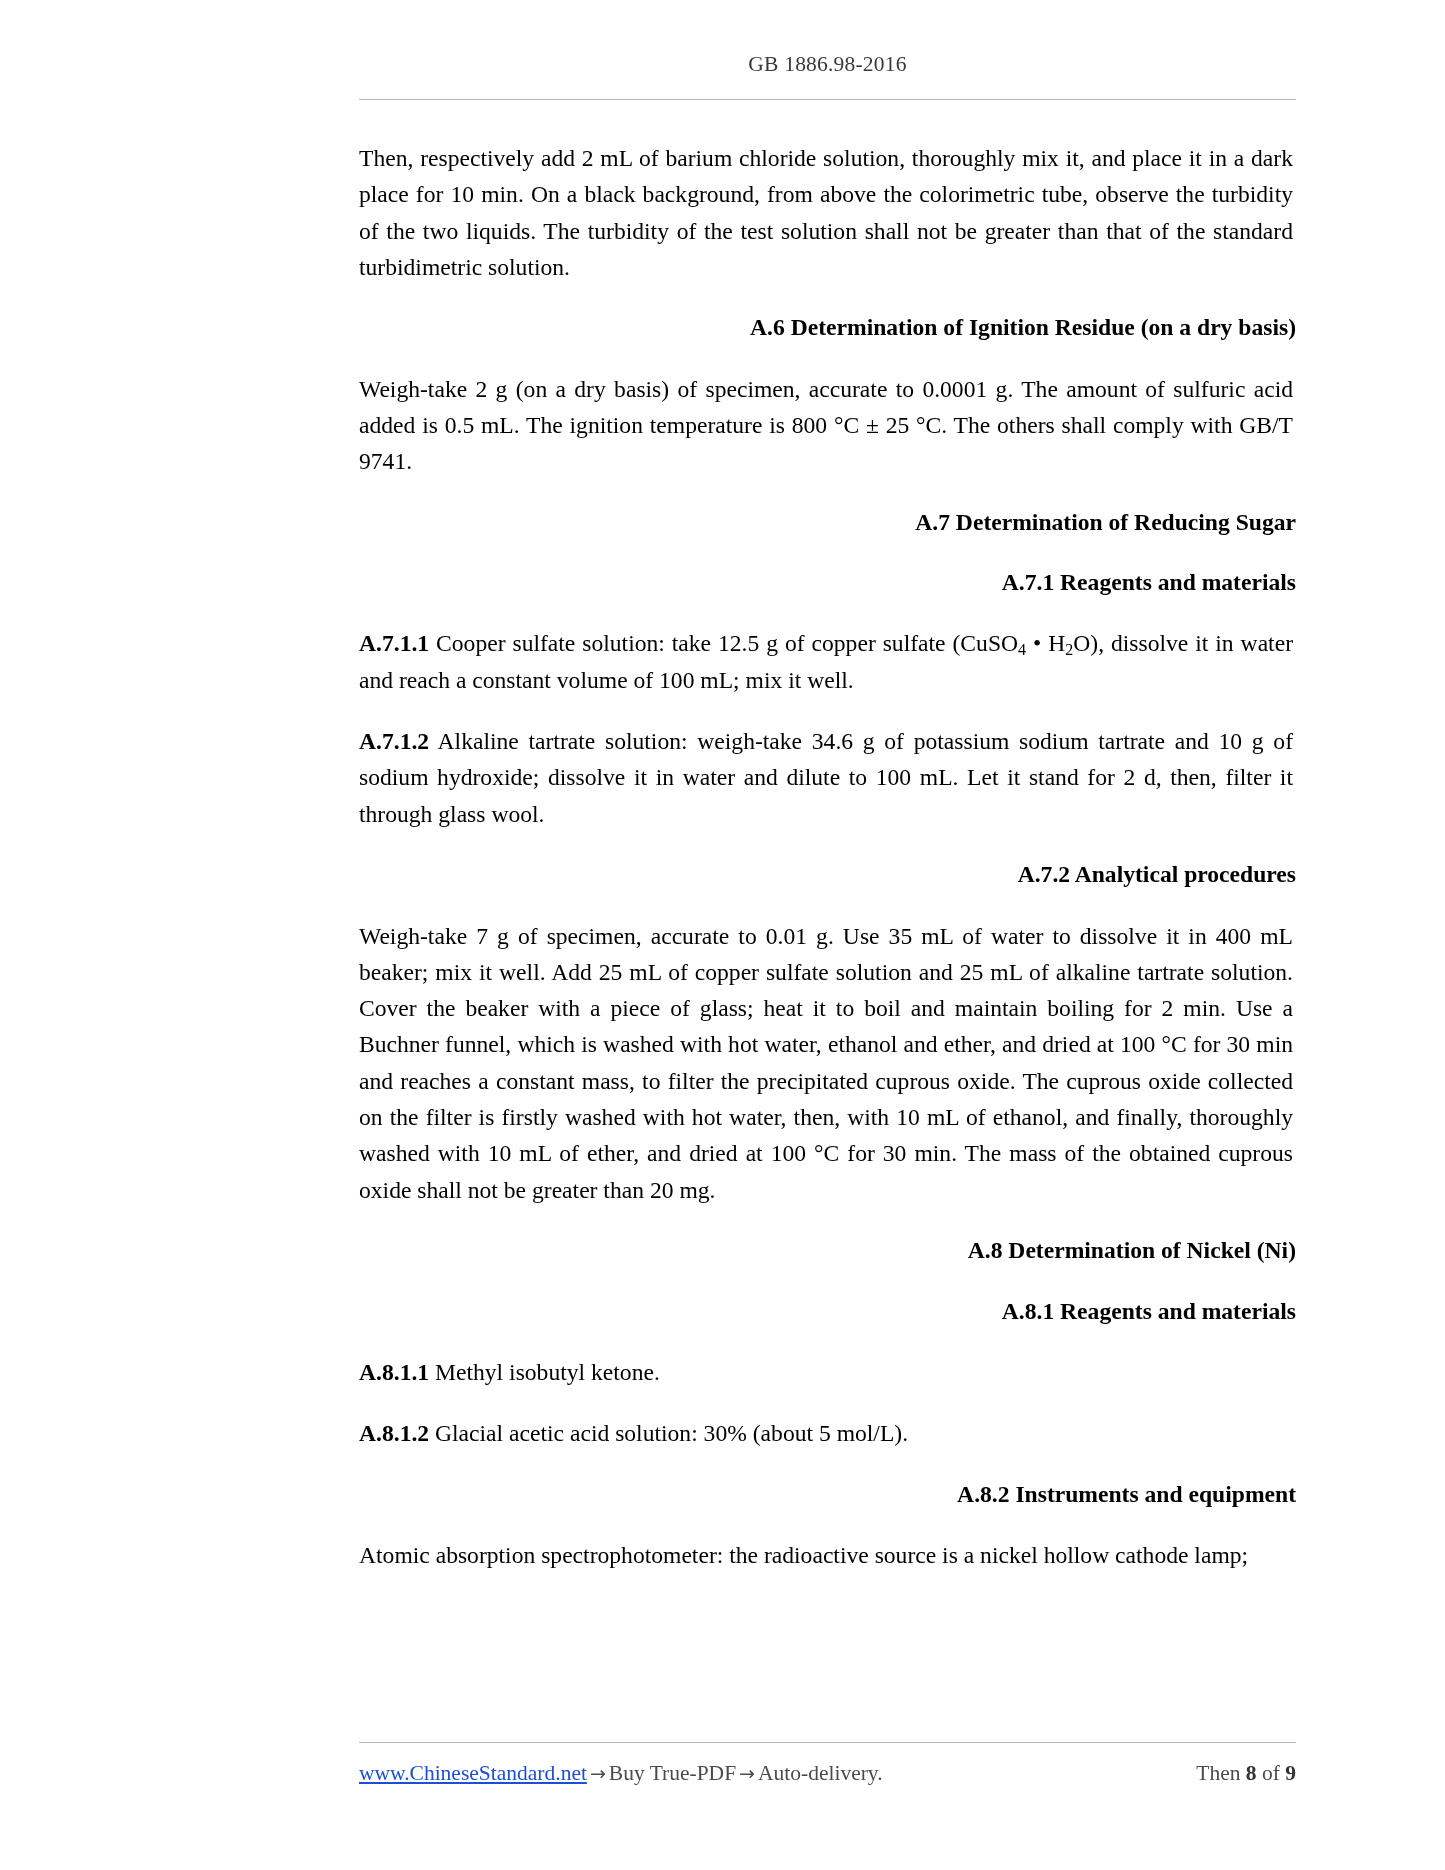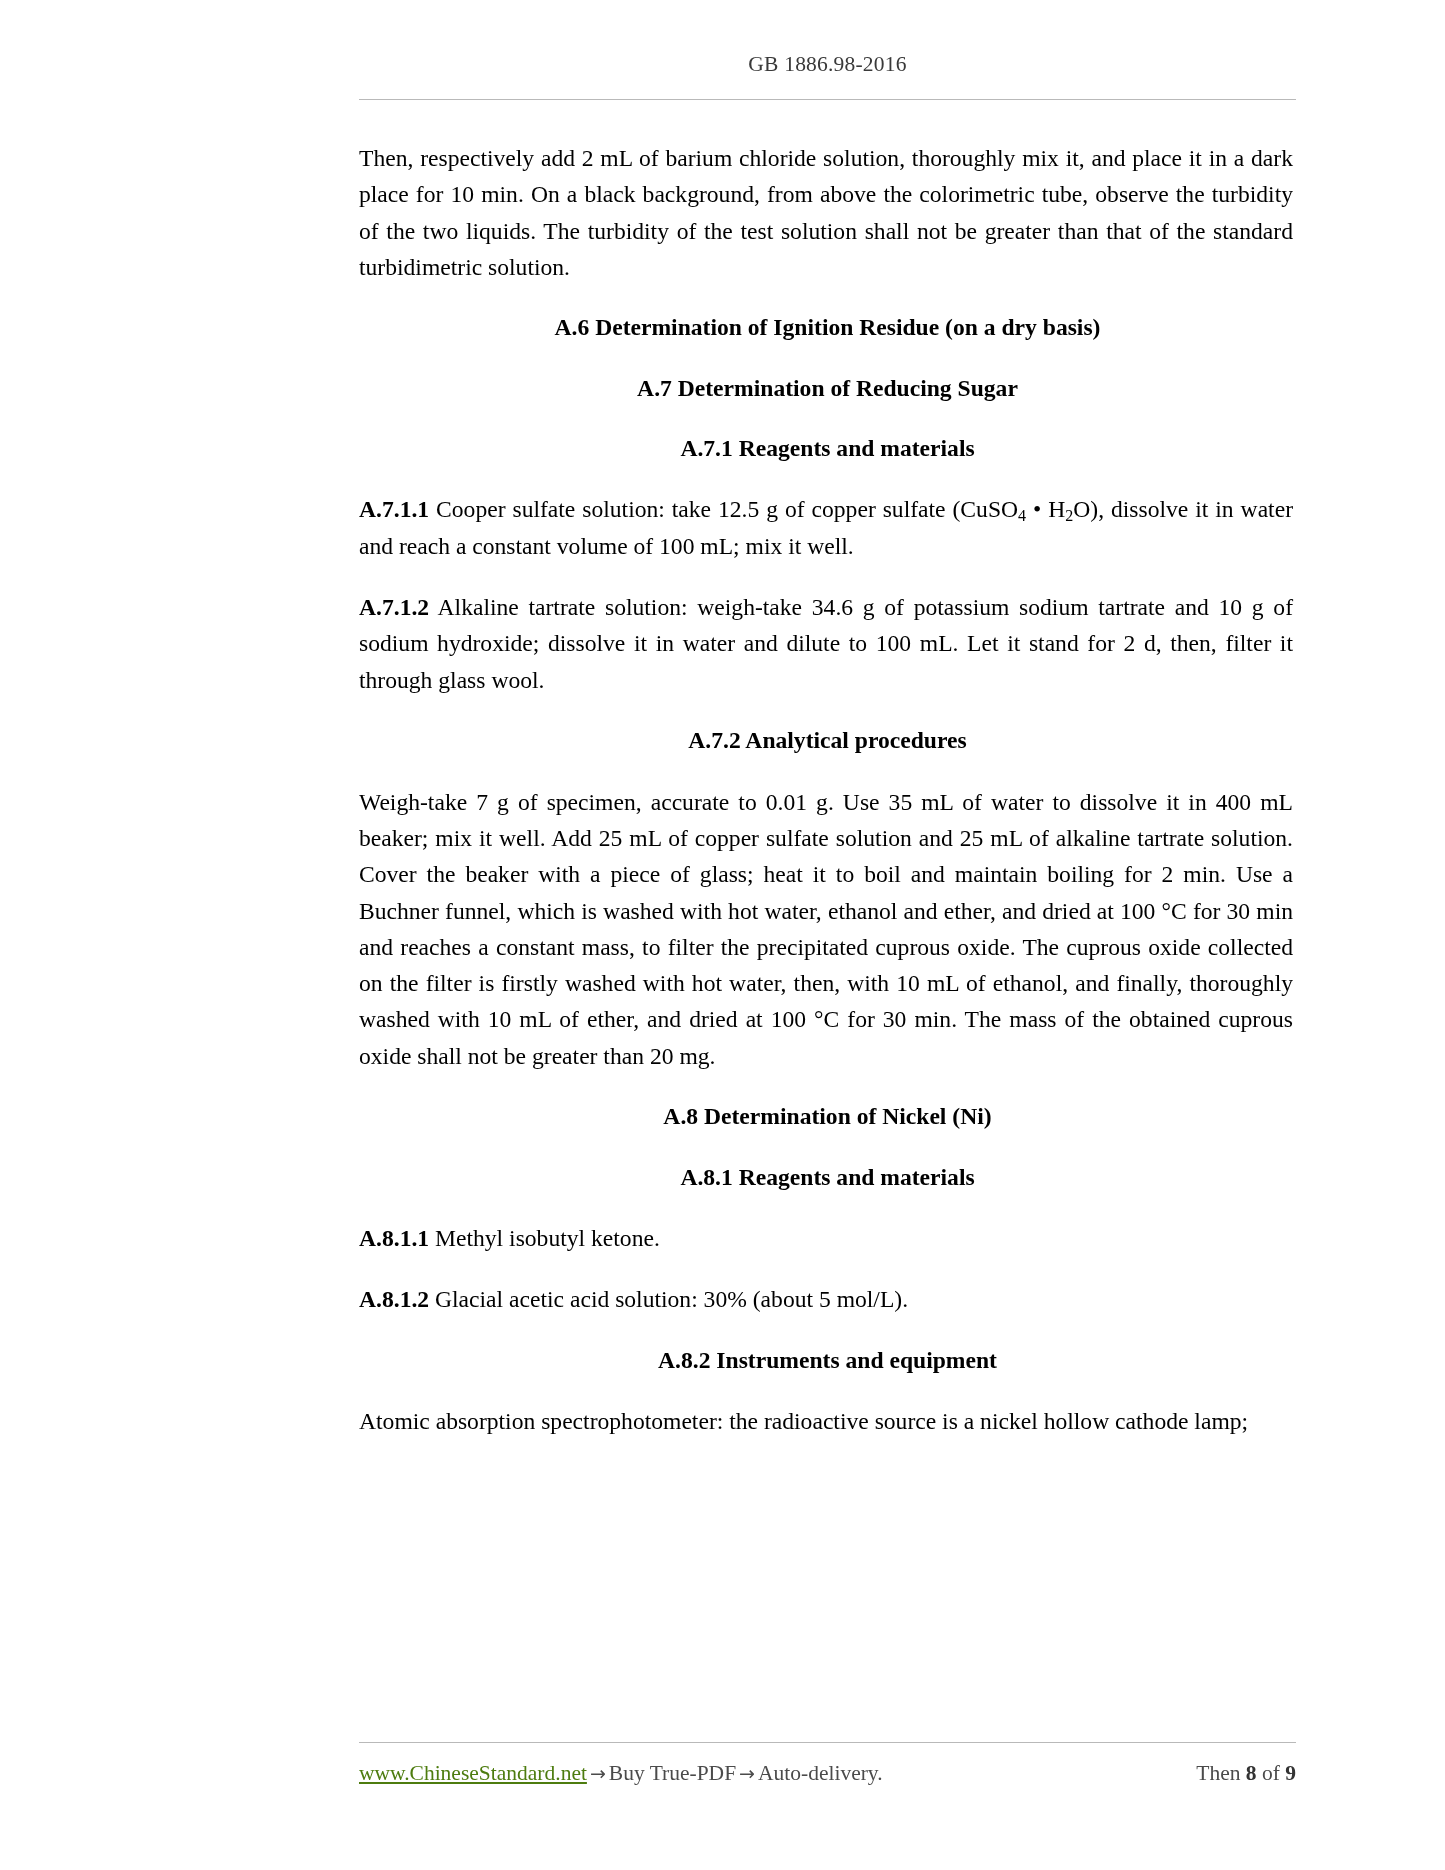--- a/index.html
+++ b/index.html
@@ -53,21 +53,21 @@
     line-height: 1.54;
     text-align: justify;
     text-justify: inter-word;
     hyphens: none;
   }
   h2.heading, h3.heading {
     margin: 12px 0 25px 0;
     font-size: 23.6px;
     line-height: 1.5;
     font-weight: bold;
-    text-align: center;
+    text-align: right;
   }
   .num { font-weight: bold; }
   sub {
     font-size: 0.68em;
     vertical-align: -0.22em;
     line-height: 0;
   }
 
   
   .footer-rule {
@@ -84,21 +84,21 @@
     top: 1761px;
     width: 937px;
     display: flex;
     align-items: baseline;
     justify-content: space-between;
     font-size: 21.5px;
     color: #4b4b4b;
   }
   .footer-left { white-space: nowrap; }
   .footer-url {
-    color: #4d7c0f;
+    color: #1d4ed8;
   }
   .footer-arrow {
     font-family: "DejaVu Sans", sans-serif;
     font-size: 19px;
     padding: 0 3px;
   }
   .footer-right { white-space: nowrap; }
   .footer-right .pg-num { font-weight: bold; color: #333; }
 </style>
 </head>
@@ -107,20 +107,21 @@
 <div class="page">
 
   <div class="page-header">
     <span class="header-text">GB 1886.98-2016</span>
   </div>
   <div class="header-rule"></div>
 
   <div class="body-block" id="body-block">
       <p class="para">Then, respectively add 2 mL of barium chloride solution, thoroughly mix it, and place it in a dark place for 10 min. On a black background, from above the colorimetric tube, observe the turbidity of the two liquids. The turbidity of the test solution shall not be greater than that of the standard turbidimetric solution.</p>
       <h2 class="heading">A.6 Determination of Ignition Residue (on a dry basis)</h2>
+      <p class="para">Weigh-take 2 g (on a dry basis) of specimen, accurate to 0.0001 g. The amount of sulfuric acid added is 0.5 mL. The ignition temperature is 800 °C ± 25 °C. The others shall comply with GB/T 9741.</p>
       <h2 class="heading">A.7 Determination of Reducing Sugar</h2>
       <h2 class="heading">A.7.1 Reagents and materials</h2>
       <p class="para"><span class="num">A.7.1.1</span><span> Cooper sulfate solution: take 12.5 g of copper sulfate (CuSO</span><sub>4</sub><span> • H</span><sub>2</sub><span>O), dissolve it in water and reach a constant volume of 100 mL; mix it well.</span></p>
       <p class="para"><span class="num">A.7.1.2</span><span> Alkaline tartrate solution: weigh-take 34.6 g of potassium sodium tartrate and 10 g of sodium hydroxide; dissolve it in water and dilute to 100 mL. Let it stand for 2 d, then, filter it through glass wool.</span></p>
       <h2 class="heading">A.7.2 Analytical procedures</h2>
       <p class="para">Weigh-take 7 g of specimen, accurate to 0.01 g. Use 35 mL of water to dissolve it in 400 mL beaker; mix it well. Add 25 mL of copper sulfate solution and 25 mL of alkaline tartrate solution. Cover the beaker with a piece of glass; heat it to boil and maintain boiling for 2 min. Use a Buchner funnel, which is washed with hot water, ethanol and ether, and dried at 100 °C for 30 min and reaches a constant mass, to filter the precipitated cuprous oxide. The cuprous oxide collected on the filter is firstly washed with hot water, then, with 10 mL of ethanol, and finally, thoroughly washed with 10 mL of ether, and dried at 100 °C for 30 min. The mass of the obtained cuprous oxide shall not be greater than 20 mg.</p>
       <h2 class="heading">A.8 Determination of Nickel (Ni)</h2>
       <h2 class="heading">A.8.1 Reagents and materials</h2>
       <p class="para"><span class="num">A.8.1.1</span><span> Methyl isobutyl ketone.</span></p>
       <p class="para"><span class="num">A.8.1.2</span><span> Glacial acetic acid solution: 30% (about 5 mol/L).</span></p>

